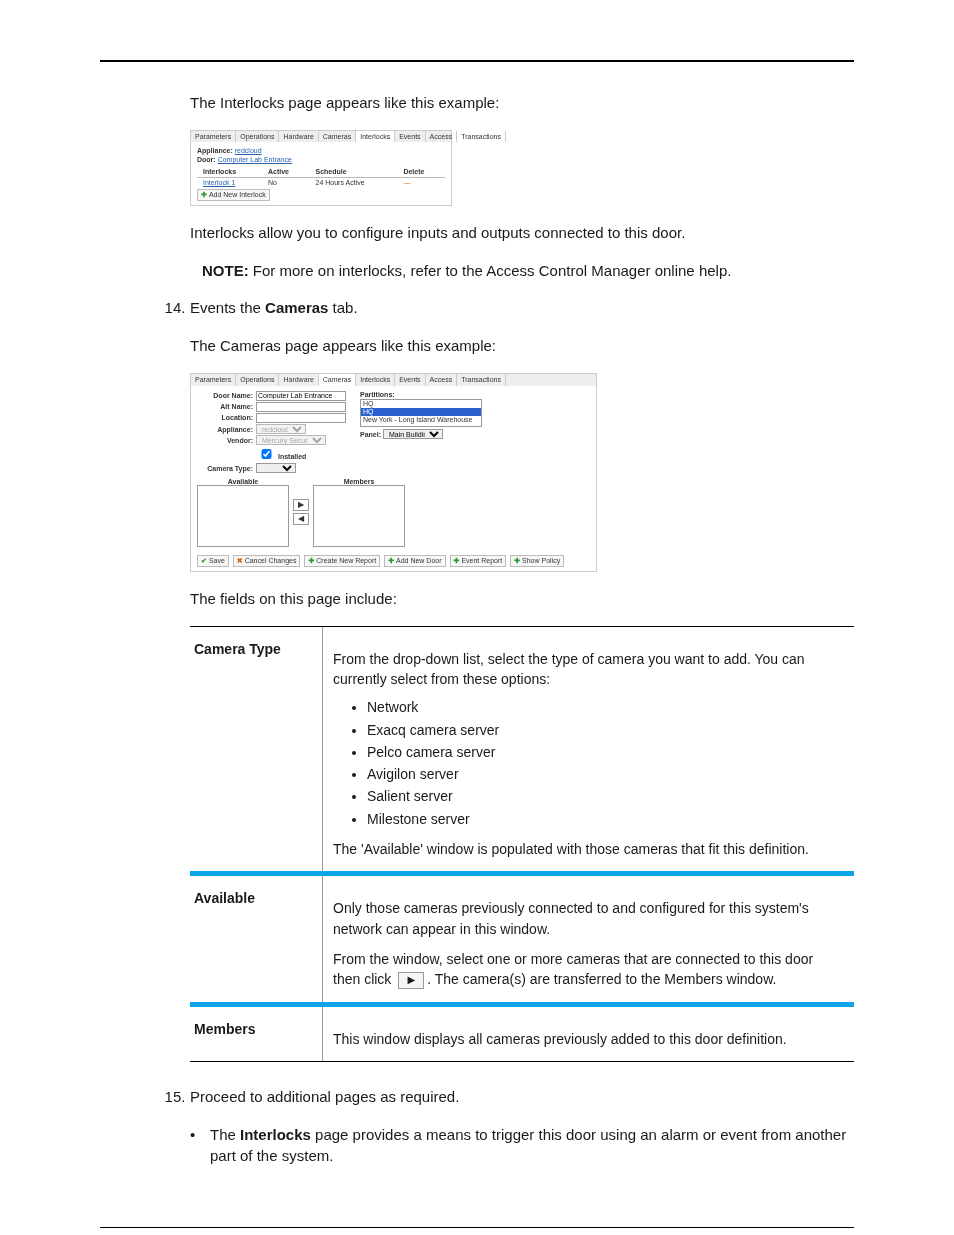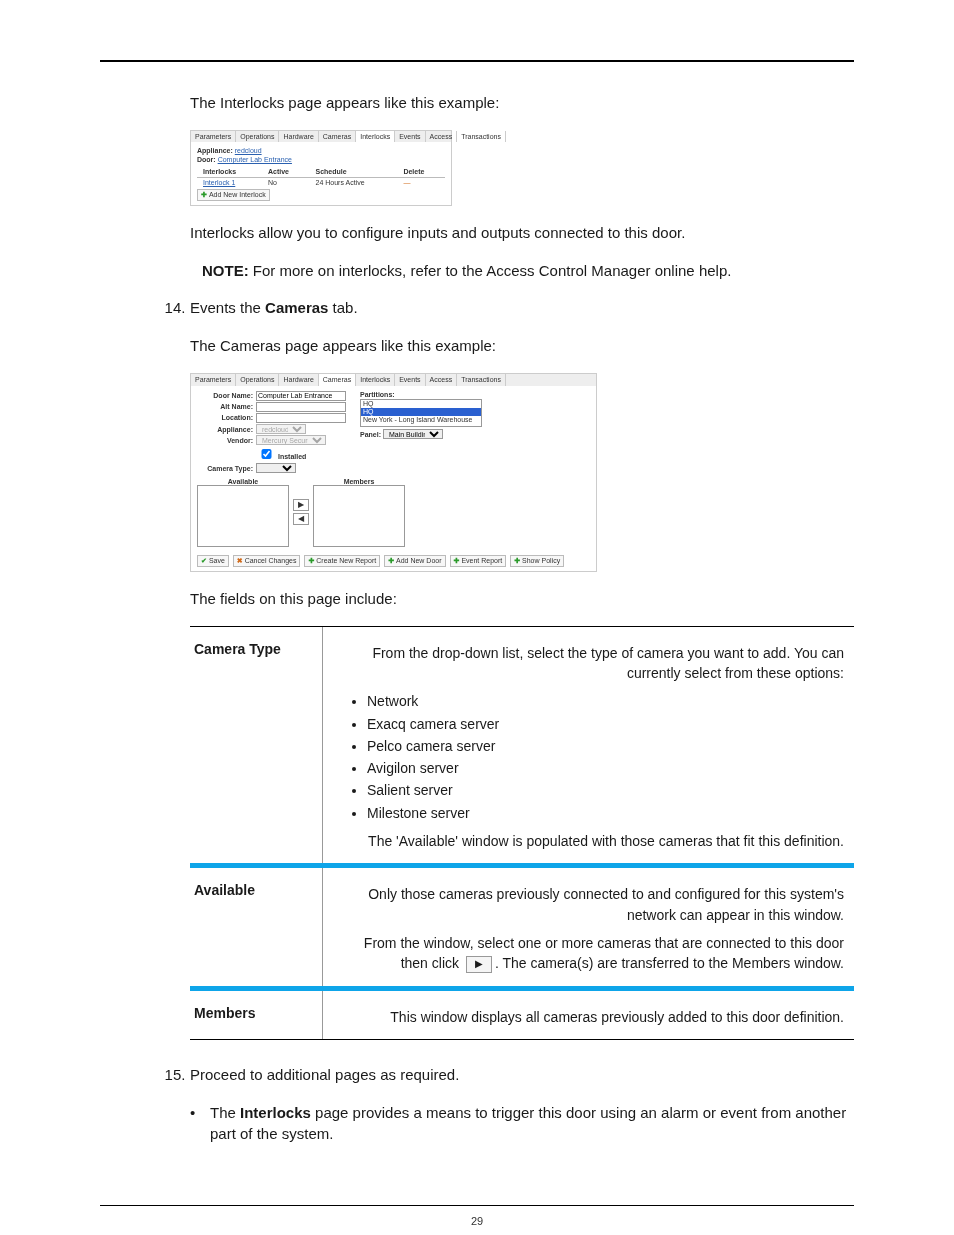--- a/index.html
+++ b/index.html
@@ -17,21 +17,21 @@
   ul.bullets li{margin:2px 0 2px 0;font-size:14px;}
   .sub-bullet{display:flex;margin-left:90px;margin-bottom:10px;}
   .sub-bullet-dot{width:20px;}
   .sub-bullet-txt{flex:1;}
   
   .field-table{border-top:1.5px solid #000;border-bottom:1.5px solid #000;margin:10px 0 24px 0;}
   .ft-row{display:flex;border-bottom:5px solid #0ea5e9;}
   .ft-row:last-child{border-bottom:none;}
   .ft-label{width:120px;padding:12px 8px 12px 4px;font-weight:bold;font-size:14px;border-right:1px solid #999;}
   .ft-val{flex:1;padding:12px 10px;font-size:14px;}
-  .ft-val p{margin:4px 0 8px 0;text-align:right;}
+  .ft-val p{margin:10px 0 8px 0;}
   .ft-val p:last-child{margin-bottom:0;}
   .inline-btn{display:inline-flex;align-items:center;justify-content:center;width:24px;height:15px;border:1px solid #999;background:#f5f5f5;vertical-align:middle;margin:0 3px;font-size:10px;}
   
   .shot{border:1px solid #ccc;background:#fff;font-size:7px;color:#333;line-height:1.1;margin:6px 0 16px 0;}
   .shot .tabs{display:flex;background:#eee;}
   .shot .tab{padding:2px 4px;border-right:1px solid #ccc;color:#333;}
   .shot .tab.active{background:#fff;}
   .shot .body{padding:4px 6px;}
   .shot a{color:#2a60b0;text-decoration:underline;}
   .shot table{border-collapse:collapse;font-size:7px;}

